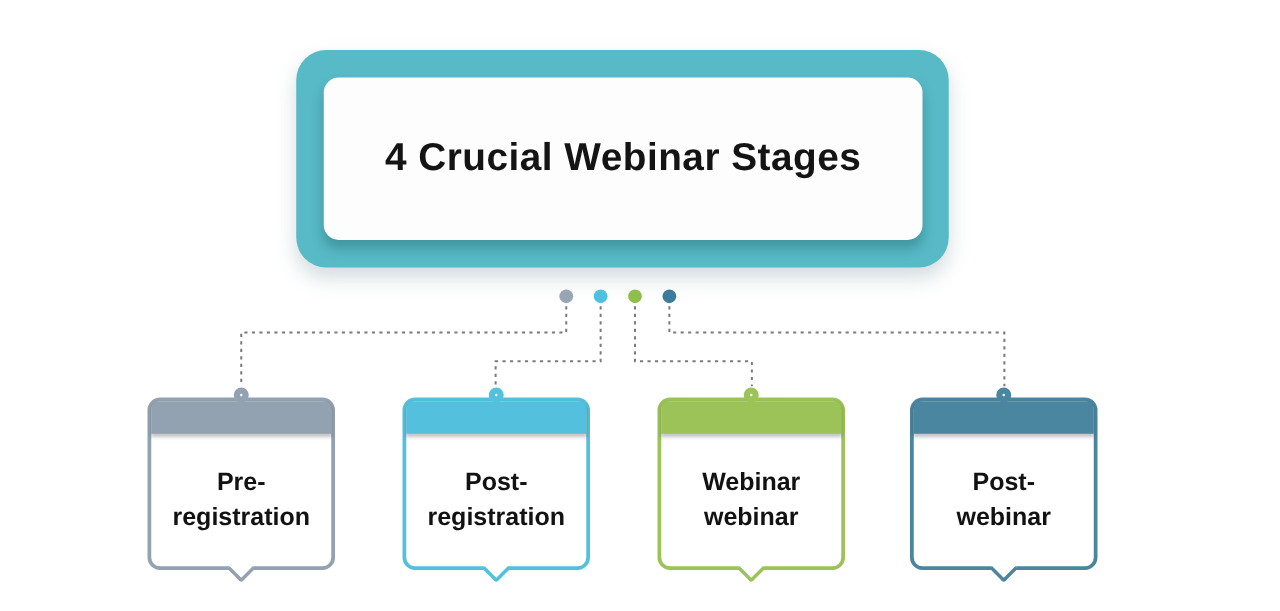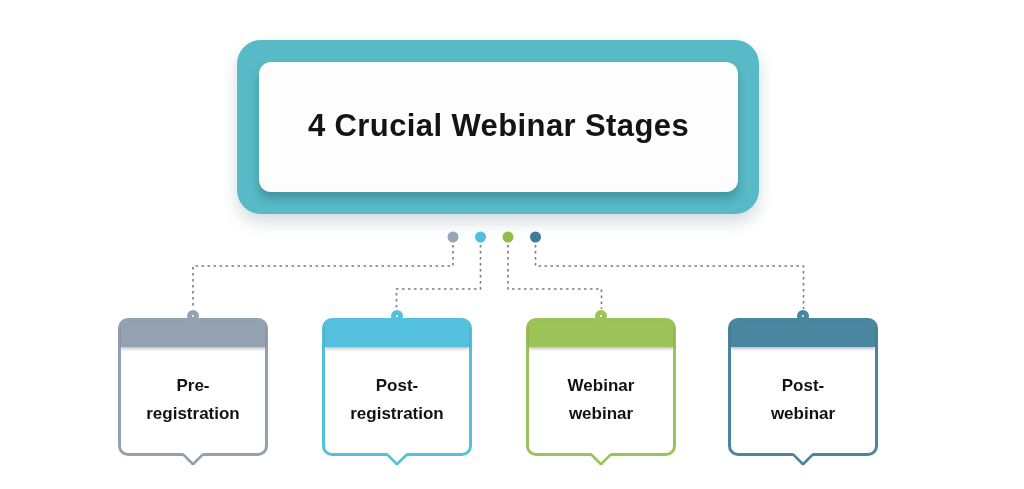--- a/index.html
+++ b/index.html
@@ -50,21 +50,21 @@
     width: 16px; height: 16px; background: #ffffff;
     border-right: 3px solid var(--c);
     border-bottom: 3px solid var(--c);
     border-radius: 0 0 3px 0;
   }
   .card-body {
     position: absolute; left: 0; right: 0; top: 26px; bottom: 0;
     display: flex; flex-direction: column; align-items: center; justify-content: center;
     text-align: center;
   }
-  .card-line { font-size: 17px; font-weight: 700; line-height: 28px; color: #121212; }
+  .card-line { font-size: 20px; font-weight: 700; line-height: 28px; color: #121212; }
 
   .pos-1 { left: 118px; }
   .pos-2 { left: 322px; }
   .pos-3 { left: 526px; }
   .pos-4 { left: 728px; }
 </style>
 </head>
 <body>
 
 <div class="stage">

